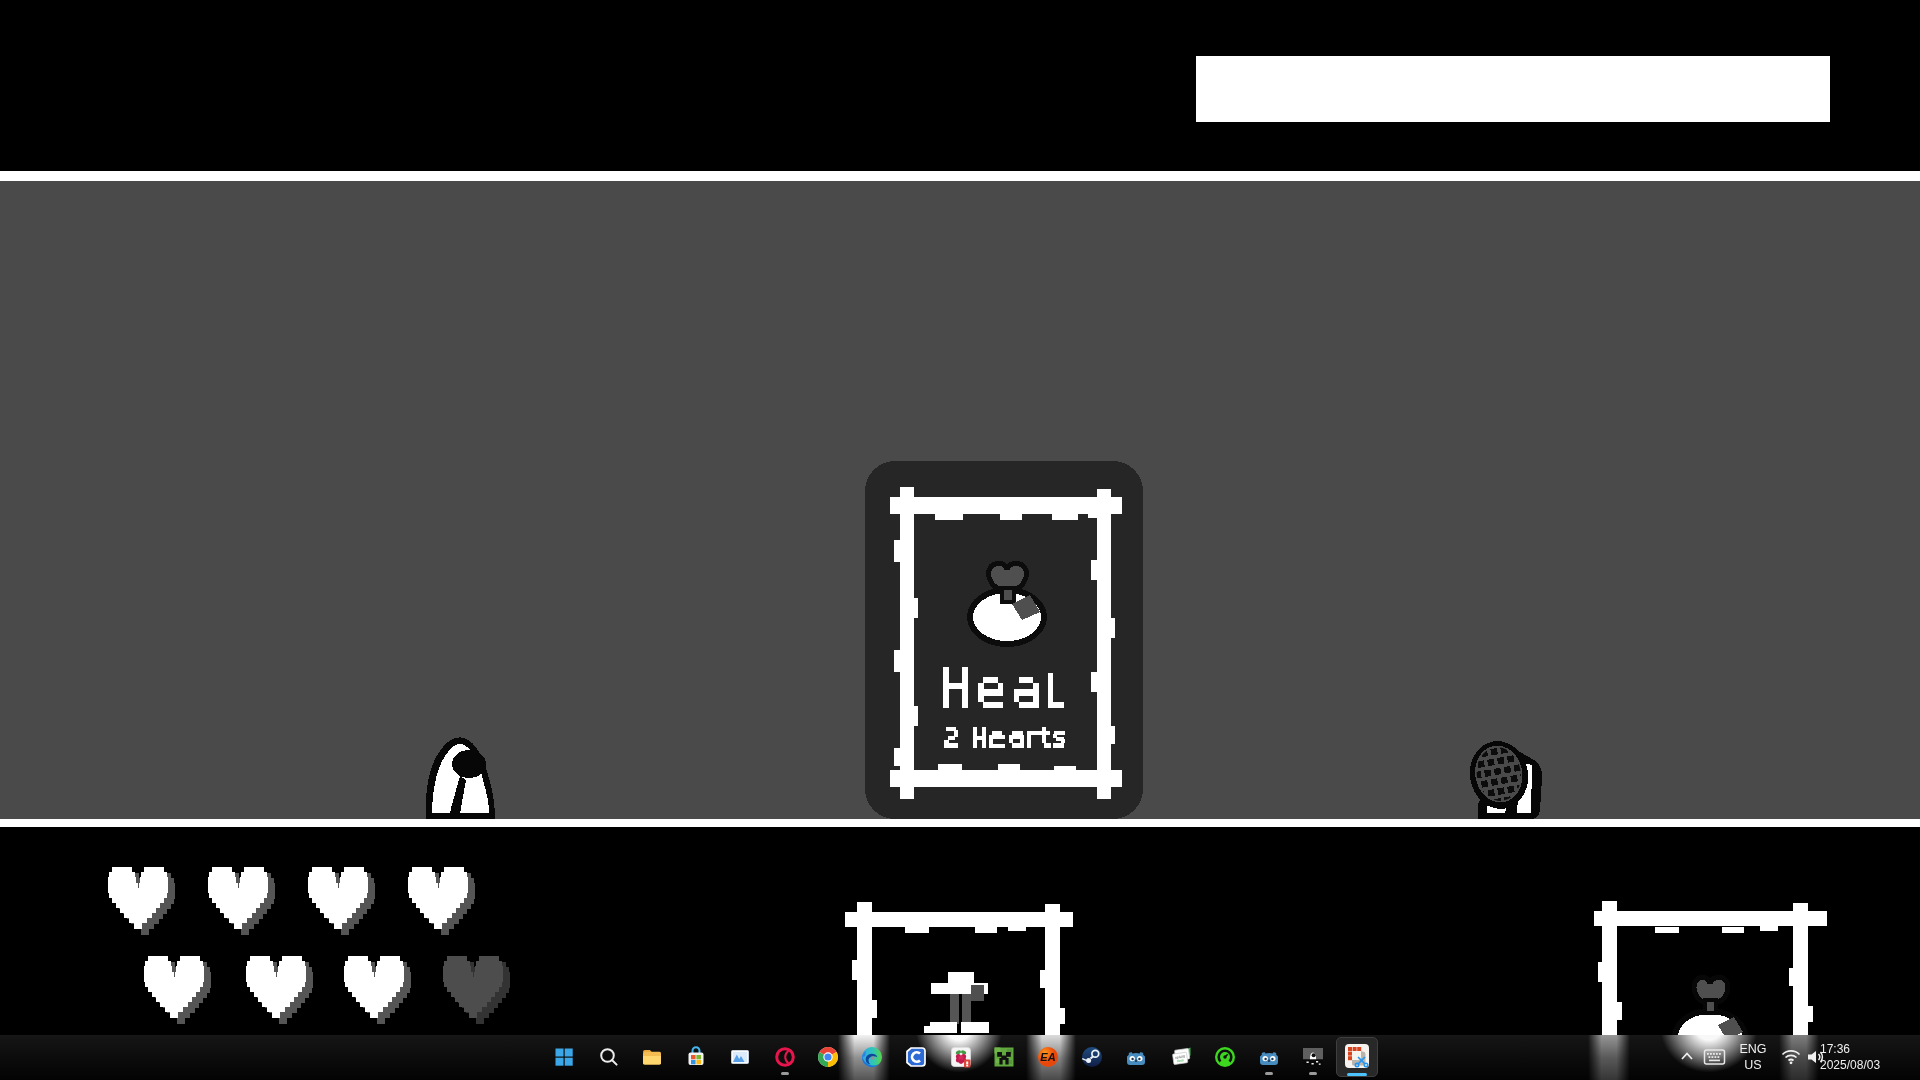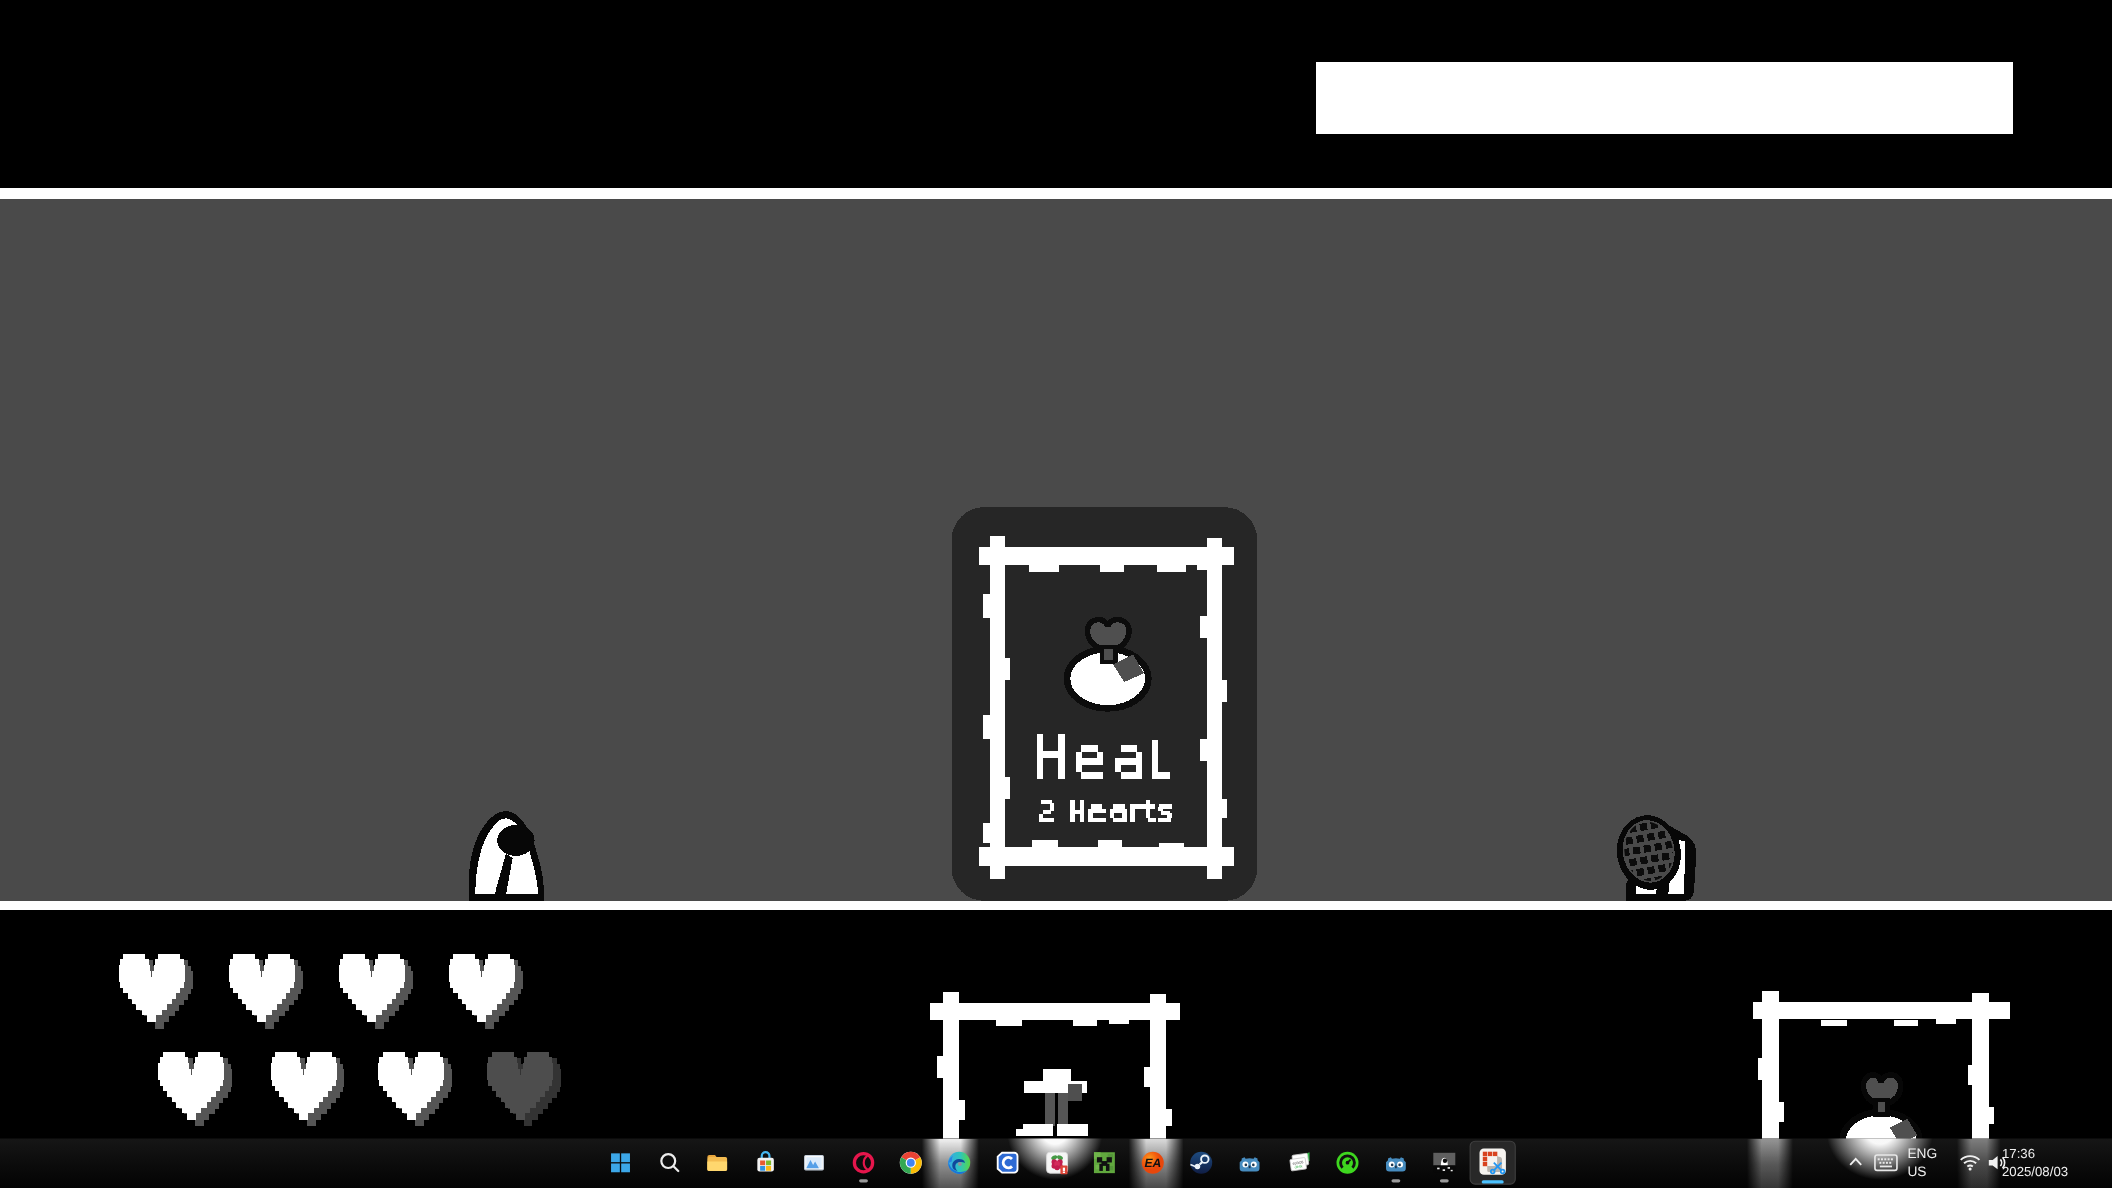--- a/index.html
+++ b/index.html
@@ -477,21 +477,21 @@
         <rect x="13" y="7" width="1.8" height="1.8"></rect>
         <rect x="16" y="7" width="1.8" height="1.8"></rect>
         <rect x="5.5" y="10.2" width="1.8" height="1.8"></rect>
         <rect x="8.5" y="10.2" width="1.8" height="1.8"></rect>
         <rect x="11.5" y="10.2" width="1.8" height="1.8"></rect>
         <rect x="14.5" y="10.2" width="1.8" height="1.8"></rect>
         <rect x="6" y="13.6" width="11" height="1.6"></rect>
       </g>
     </svg></div>
 
-<div style="position:absolute;left:1734px;top:1041px;width:38px;height:34px;font-family:'Liberation Sans',sans-serif;font-size:12.5px;line-height:16px;color:#f0f0f0;">ENG<br>US</div>
+<div style="position:absolute;left:1734px;top:1041px;width:38px;height:34px;font-family:'Liberation Sans',sans-serif;font-size:12.5px;line-height:16px;color:#f0f0f0;text-align:center">ENG<br>US</div>
 
 <div style="position:absolute;left:1780px;top:1046px;width:22px;height:22px"><svg width="22" height="22" viewBox="0 0 22 22">
       <path d="M2.5,8.5 a12,12 0 0 1 17,0" fill="none" stroke="#f0f0f0" stroke-width="1.7"></path>
       <path d="M5.5,11.5 a8,8 0 0 1 11,0" fill="none" stroke="#f0f0f0" stroke-width="1.7"></path>
       <path d="M8.5,14.5 a4,4 0 0 1 5,0" fill="none" stroke="#f0f0f0" stroke-width="1.7"></path>
       <circle cx="11" cy="16.8" r="1.4" fill="#f0f0f0"></circle>
     </svg></div>
 
 <div style="position:absolute;left:1805px;top:1046px;width:22px;height:22px"><svg width="22" height="22" viewBox="0 0 22 22">
       <path d="M3,8.5 h3.5 L11,5 v12 L6.5,13.5 H3 z" fill="#f0f0f0"></path>

